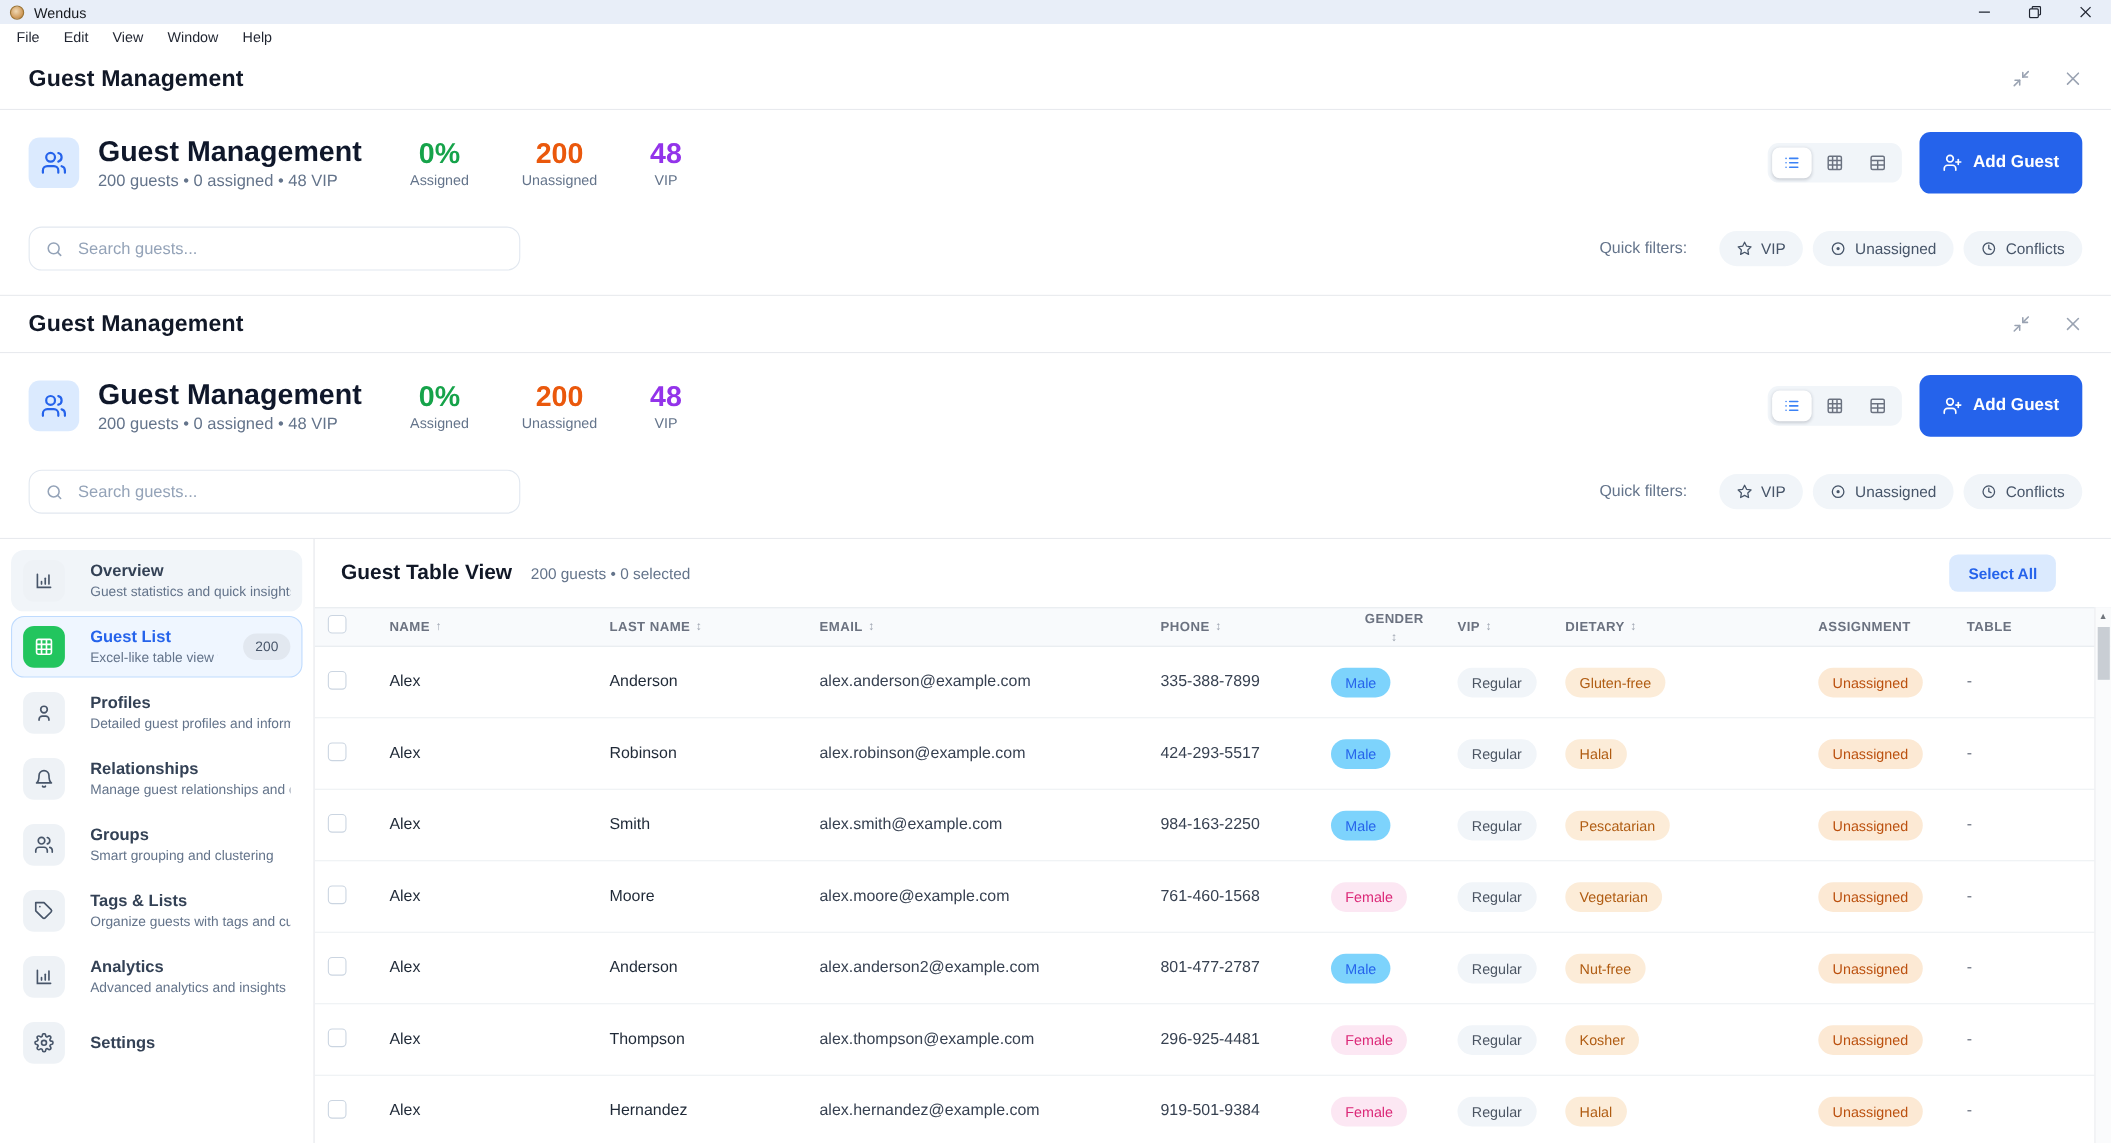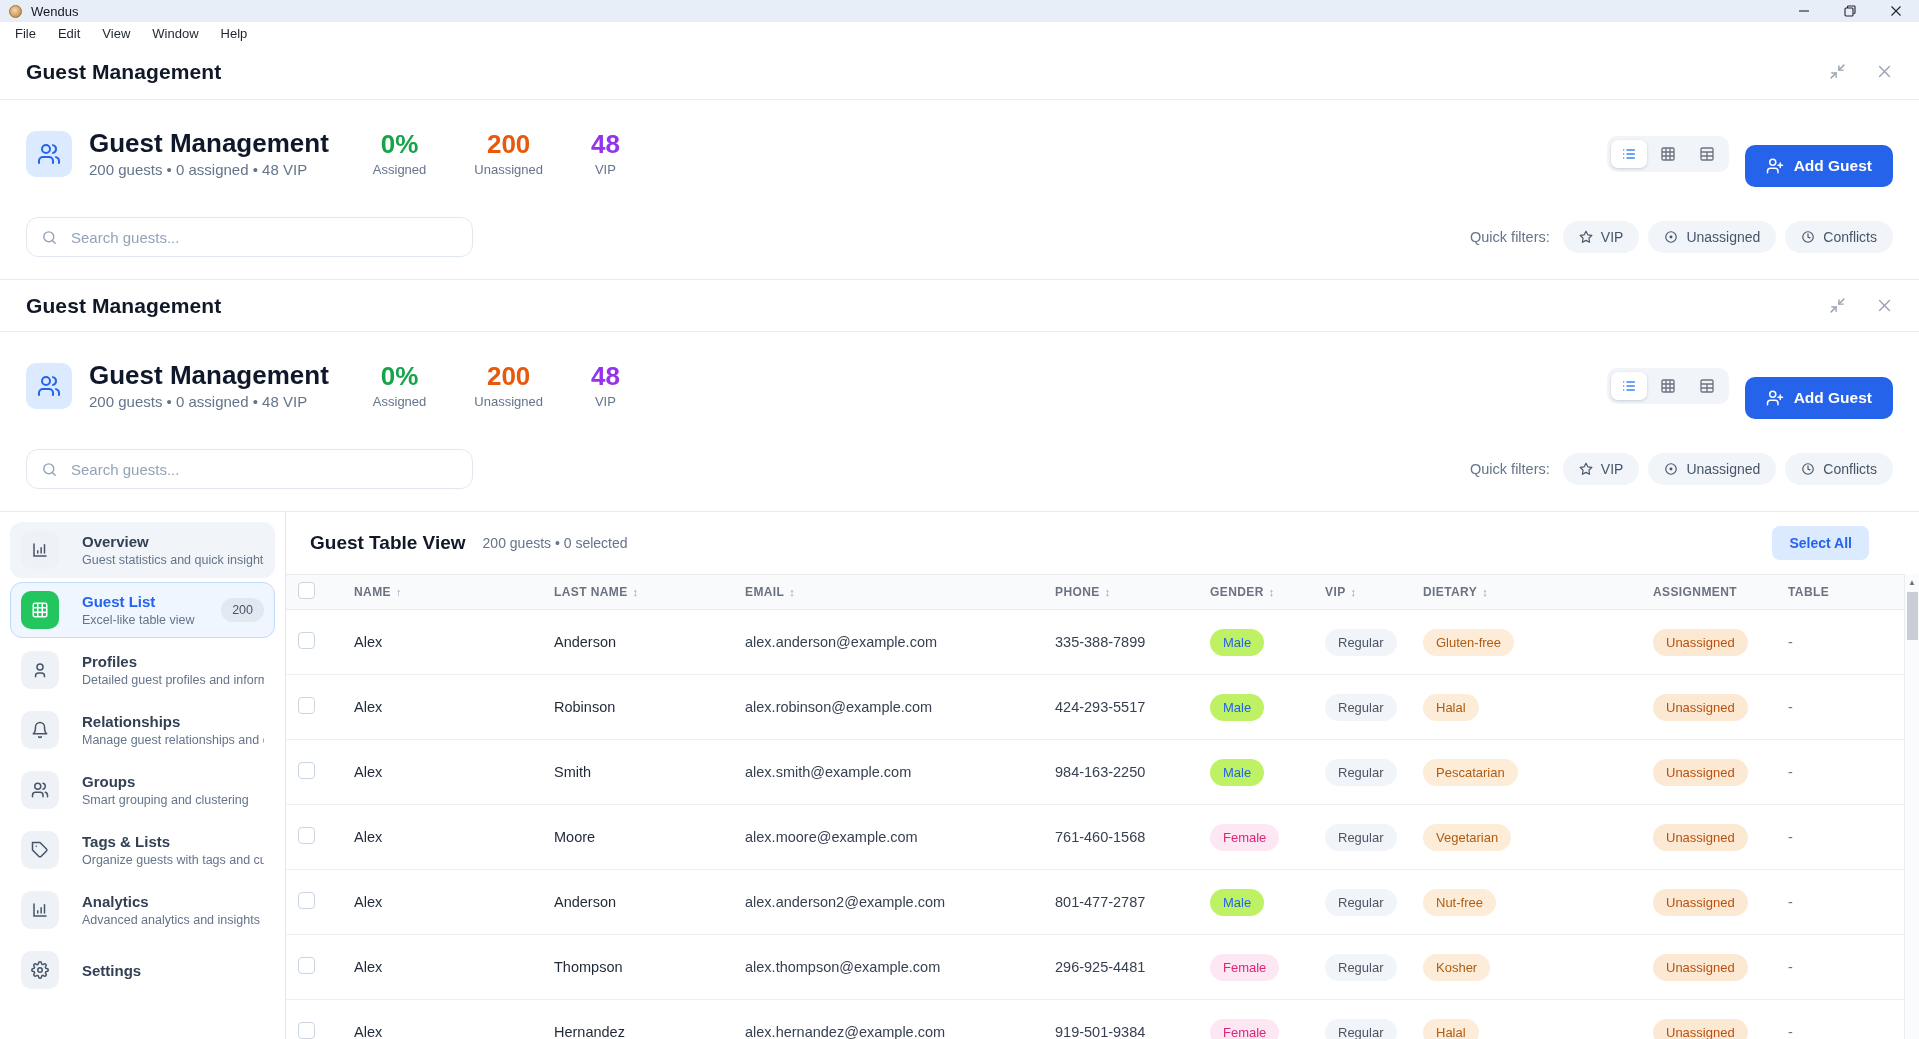--- a/index.html
+++ b/index.html
@@ -40,31 +40,31 @@
   .stat-value { font-size:26px; font-weight:700; line-height:1.1; }
   .stat-green .stat-value { color:#16a34a; }
   .stat-orange .stat-value { color:#ea580c; }
   .stat-purple .stat-value { color:#9333ea; }
   .stat-label { font-size:13px; color:#64748b; margin-top:3px; }
   .card-actions { margin-left:auto; display:flex; align-items:center; gap:16px; }
   .view-toggle { background:#f1f5f9; border-radius:10px; padding:4px; display:flex; gap:3px; }
   .view-btn { width:36px; height:28px; border-radius:7px; border:none; background:transparent;
     display:flex; align-items:center; justify-content:center; color:#6b7280; }
   .view-btn.active { background:#fff; color:#3b82f6; box-shadow:0 1px 3px rgba(15,23,42,.18); }
-  .add-btn { height:42px; background:#2563eb; color:#fff; border:none; border-radius:10px;
-    display:flex; align-items:center; gap:10px; padding:0 21px; font-size:15.5px; font-weight:600;margin-top:25px; }
+  .add-btn { height:56px; background:#2563eb; color:#fff; border:none; border-radius:10px;
+    display:flex; align-items:center; gap:10px; padding:0 21px; font-size:15.5px; font-weight:600; }
 
   .search-row { display:flex; align-items:center; justify-content:space-between; padding:12px 26px 22px; }
   .search-box { position:relative; width:447px; }
   .search-box svg { position:absolute; left:15px; top:12px; color:#94a3b8; }
   .search-input { width:100%; height:40px; border:1px solid #e2e8f0; border-radius:12px;
     padding:0 14px 0 44px; font-size:15px; font-family:inherit; color:#334155; outline:none; background:#fff; }
   .search-input::placeholder { color:#94a3b8; }
   .quick-filters { display:flex; align-items:center; gap:9px; }
-  .qf-label { font-size:14.5px; color:#64748b; margin-right:4px; }
+  .qf-label { font-size:14.5px; color:#64748b; margin-right:20px; }
   .qf-pill { display:flex; align-items:center; gap:8px; background:#f1f5f9; border:none;
     border-radius:999px; padding:8px 16px; font-size:14px; color:#475569; }
 
   
   .content { display:flex; height:571px; border-top:1px solid #e8eaee; overflow:hidden; }
   .sidebar { width:286px; border-right:1px solid #e5e7eb; flex-shrink:0; overflow:hidden; }
   .nav-header { height:46px; display:flex; align-items:center; justify-content:space-between;
     padding:0 20px 0 16px; border-bottom:1px solid #e8eaee; }
   .nav-title { font-size:16.5px; font-weight:700; color:#0f172a; }
   .nav-eye-btn { background:none; border:none; color:#1f2937; }
@@ -89,30 +89,30 @@
   .select-all { margin-left:auto; margin-right:24px; background:#dbeafe; color:#2563eb; border:none;
     border-radius:8px; padding:9px 17px; font-size:14px; font-weight:600; }
 
   .thead { display:flex; align-items:center; height:36px; background:#f8fafc;
     border-top:1px solid #e7eaee; border-bottom:1px solid #e7eaee; padding-left:12px; }
   .th { font-size:12px; font-weight:700; color:#6b7280; letter-spacing:.4px;
     display:flex; align-items:center; gap:5px; }
   .sort-icon { font-size:11px; color:#9ca3af; font-weight:400; }
 
   .col-check{width:56px;} .col-name{width:200px;} .col-last{width:191px;} .col-email{width:310px;}
-  .col-phone{width:155px;align-items:center;} .col-gender{width:115px;} .col-vip{width:98px;} .col-dietary{width:230px;}
+  .col-phone{width:155px;align-items:center;} .col-gender{width:115px;flex-direction:column;} .col-vip{width:98px;} .col-dietary{width:230px;}
   .col-assign{width:135px;} .col-table{flex:1;}
 
   .trow { display:flex; align-items:center; height:65px; border-bottom:1px solid #edf0f3;
     padding-left:12px; font-size:14.5px; color:#1f2937; }
   .checkbox { width:17px; height:17px; border:1.5px solid #cbd5e1; border-radius:4px;
     background:#fff; display:inline-block; }
   .cell-email, .cell-phone { color:#374151; }
   .pill { display:inline-block; padding:6px 13px; border-radius:999px; font-size:13px; }
-  .pill-male { background:#bef264; color:#2563eb; }
+  .pill-male { background:#7dd3fc; color:#2563eb; }
   .pill-female { background:#fce7f3; color:#db2777; }
   .pill-vip { background:#f1f5f9; color:#4b5563; }
   .pill-dietary { background:#fcecd8; color:#b05c12; }
   .pill-assign { background:#fce9d4; color:#bb500e; }
   .cell-table { color:#6b7280; }
 
   .vscroll { position:absolute; top:62px; right:0; bottom:0; width:15px;
     background:#fafbfc; border-left:1px solid #ebedf0; }
   .vscroll-arrow { height:16px; display:flex; align-items:center; justify-content:center;
     color:#70757c; font-size:8px; }

